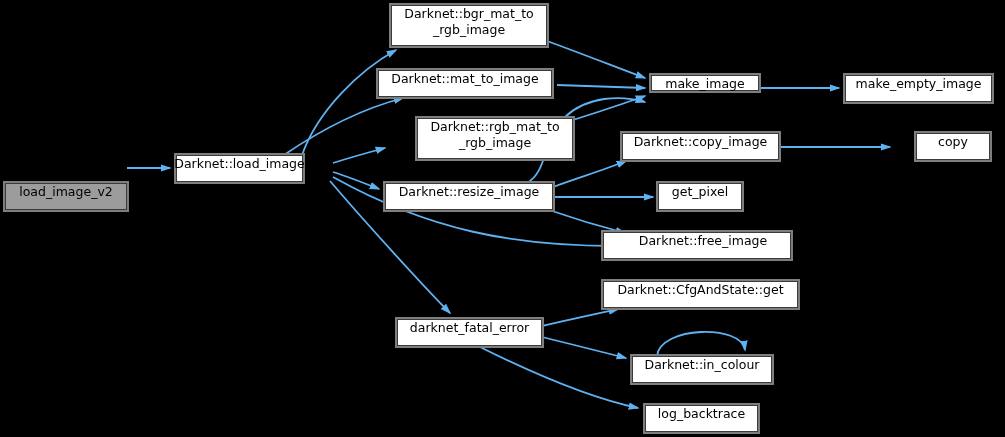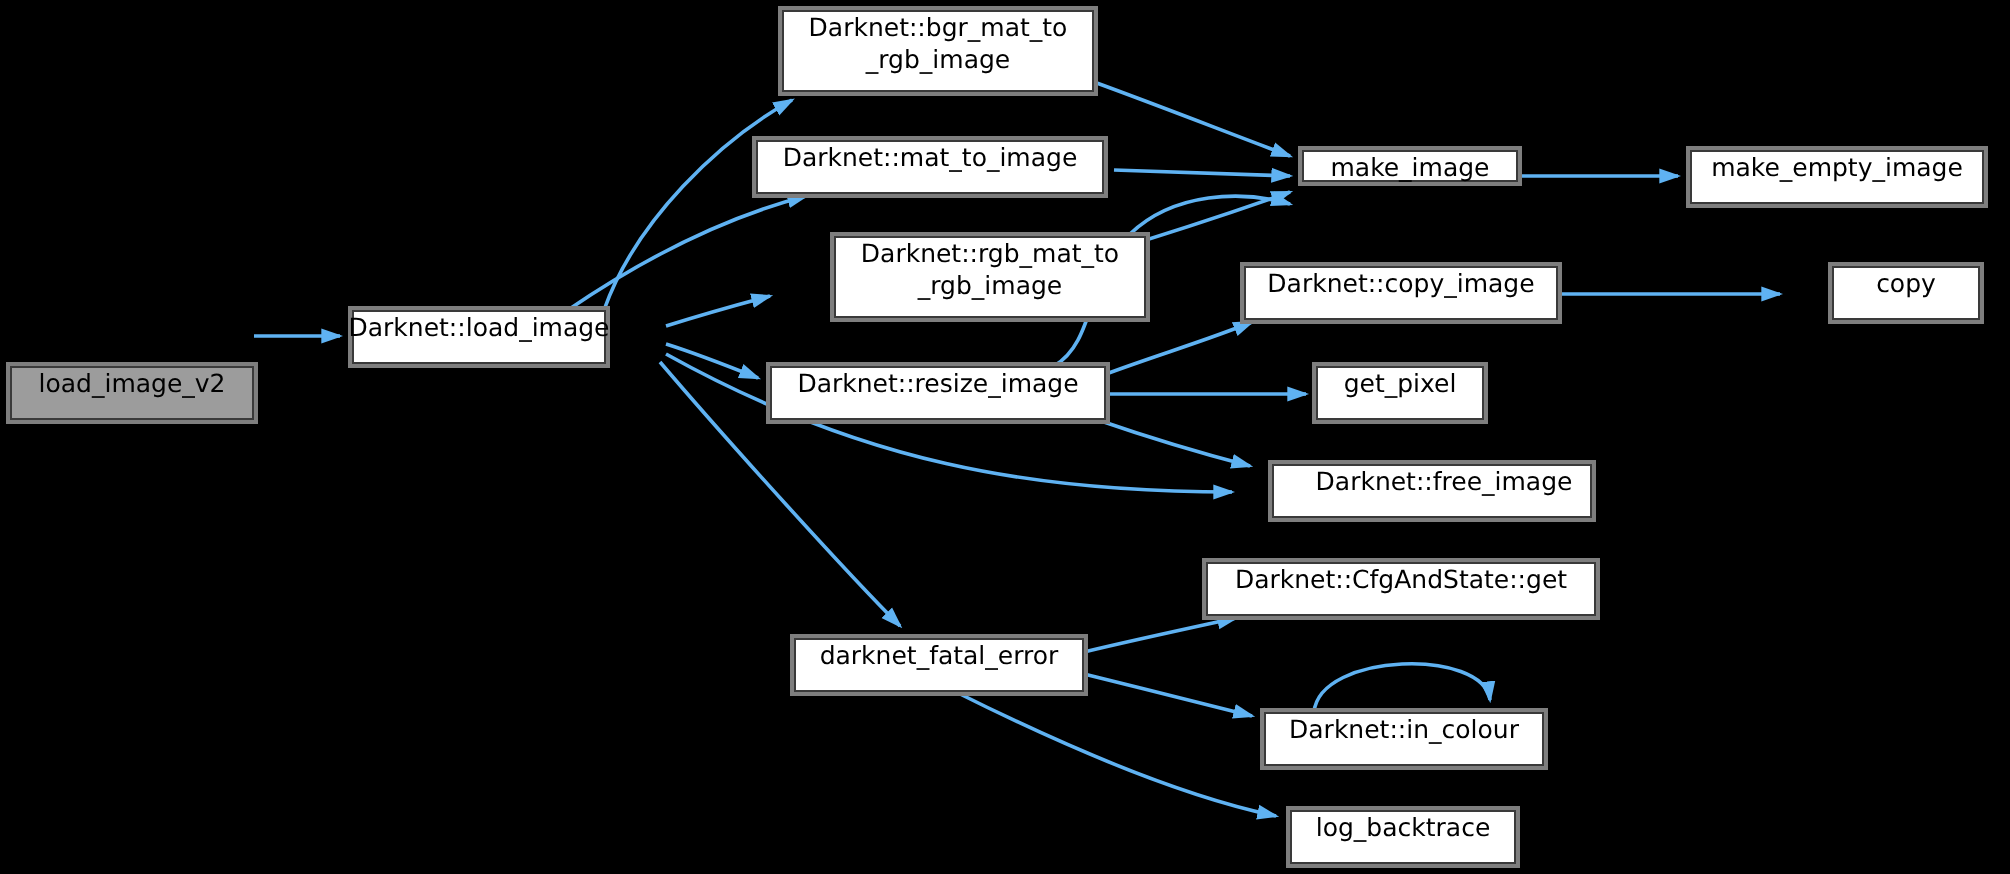--- a/index.html
+++ b/index.html
@@ -67,19 +67,19 @@
 _rgb_image</span></div>
       <div class="node" style="left: 378px; top: 70px; width: 174px; height: 27px;"><span>Darknet::mat_to_image</span></div>
       <div class="node" style="left: 391px; top: 118px; width: 156px; height: 41px; margin-left: 26px;"><span>Darknet::rgb_mat_to
 _rgb_image</span></div>
       <div class="node" style="left: 385px; top: 183px; width: 168px; height: 27px;"><span>Darknet::resize_image</span></div>
       <div class="node" style="left: 651px; top: 75px; width: 108px; height: 16px;"><span>make_image</span></div>
       <div class="node" style="left: 845px; top: 75px; width: 147px; height: 27px;"><span>make_empty_image</span></div>
       <div class="node" style="left: 622px; top: 133px; width: 157px; height: 27px;"><span>Darknet::copy_image</span></div>
       <div class="node" style="left: 896px; top: 133px; width: 74px; height: 27px; margin-left: 20px;"><span>copy</span></div>
       <div class="node" style="left: 658px; top: 183px; width: 84px; height: 27px;"><span>get_pixel</span></div>
-      <div class="node" style="left: 636px; top: 232px; width: 160px; height: 27px; padding-left: 12px;"><span>Darknet::free_image</span></div>
+      <div class="node" style="left: 603px; top: 232px; width: 188px; height: 27px; padding-left: 12px;"><span>Darknet::free_image</span></div>
       <div class="node" style="left: 397px; top: 319px; width: 145px; height: 27px;"><span>darknet_fatal_error</span></div>
       <div class="node" style="left: 603px; top: 281px; width: 195px; height: 27px;"><span>Darknet::CfgAndState::get</span></div>
       <div class="node" style="left: 632px; top: 356px; width: 140px; height: 27px;"><span>Darknet::in_colour</span></div>
       <div class="node" style="left: 645px; top: 405px; width: 113px; height: 27px;"><span>log_backtrace</span></div>
     </div>
 </div>
 
 </body></html>

